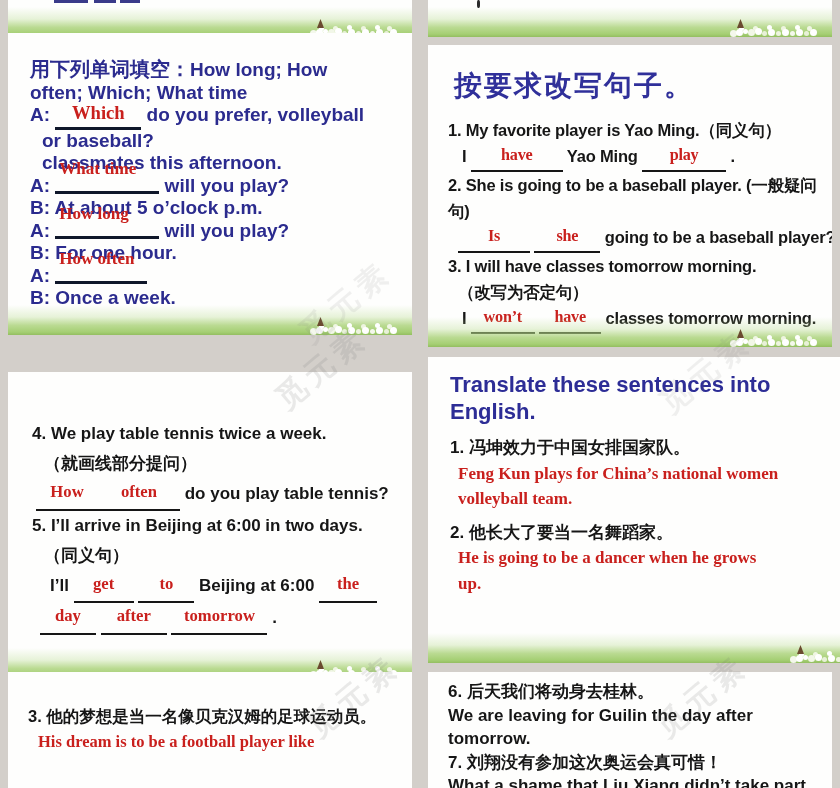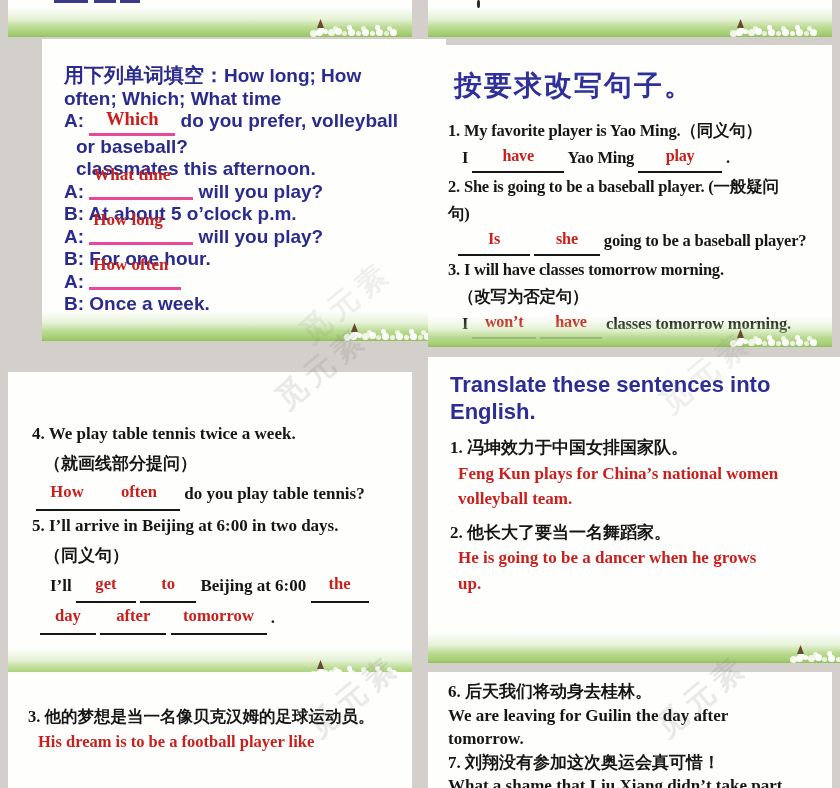--- a/index.html
+++ b/index.html
@@ -4,21 +4,21 @@
 <style>
   html,body{margin:0;padding:0;}
   body{
     width:840px;height:788px;position:relative;overflow:hidden;
     background:#d3cfca;
     font-family:"Liberation Sans",sans-serif;
   }
   .s{position:absolute;background:#fefefd;overflow:hidden;}
   #s0{left:8px;top:0;width:404px;height:37px;}
   #s1{left:428px;top:0;width:404px;height:37px;}
-  #s2{left:8px;top:39px;width:404px;height:302px;margin-left:34px;}
+  #s2{left:8px;top:33px;width:404px;height:302px;}
   #s3{left:428px;top:45px;width:404px;height:302px;}
   #s4{left:8px;top:372px;width:404px;height:306px;}
   #s5{left:428px;top:357px;width:464px;height:306px;}
   #s6{left:8px;top:672px;width:404px;height:116px;}
   #s7{left:428px;top:672px;width:404px;height:116px;}
 
   
   .grass{position:absolute;left:0;right:0;bottom:0;height:30px;
     background:linear-gradient(180deg,
       rgba(186,220,146,0) 0%,
@@ -40,38 +40,38 @@
   .dash{position:absolute;top:0;height:3px;background:#3a3a8a;}
   .d1{left:46px;width:34px;} .d2{left:86px;width:22px;} .d3{left:112px;width:20px;}
   .speck{position:absolute;top:0;left:49px;width:3px;height:8px;background:#2a2a2a;border-radius:40%;}
 
   
   .content{position:relative;}
   .line{white-space:pre;}
   .run{font-weight:bold;}
   .cb{color:#2b2b8e;font-family:"Liberation Sans",sans-serif;font-size:20px;}
   .eb{color:#2b2b8e;font-family:"Liberation Sans",sans-serif;}
-  .bk{color:#161616;font-family:Liberation Serif, serif;}
+  .bk{color:#161616;font-family:Liberation Sans, sans-serif;}
   .rd{color:#c9201d;font-family:"Liberation Serif",serif;}
 
   #s2 .content{padding:25px 10px 0 22px;font-size:19px;line-height:22.5px;}
   #s3 .content{padding:8px 6px 0 20px;font-size:16.5px;line-height:26px;letter-spacing:-0.2px;}
   #s4 .content{padding:47px 8px 0 24px;font-size:17px;line-height:30px;}
   #s5 .content{padding:6px 8px 0 22px;font-size:17px;line-height:25.5px;}
   #s6 .content{padding:32px 6px 0 20px;font-size:16.5px;line-height:25px;}
   #s7 .content{padding:8px 6px 0 20px;font-size:17px;line-height:23.5px;}
 
   .title-cn{color:#30309a;font-family:"Liberation Serif",serif;font-weight:bold;
     font-size:28px;letter-spacing:2px;padding:22px 0 4px 26px;}
   .title-en{color:#2d2d96;font-family:"Liberation Sans",sans-serif;font-weight:bold;
     font-size:22px;line-height:27px;padding:14px 30px 4px 22px;}
 
   
   .blank{display:inline-block;position:relative;text-align:center;vertical-align:baseline;}
-  .bl-blue{border-bottom:3px solid #ec4899;}
+  .bl-blue{border-bottom:3px solid #0f172a;}
   .bl-black{border-bottom:2px solid #161616;}
   .ans{color:#c9201d;font-family:"Liberation Serif",serif;font-weight:bold;
     font-size:0.98em;position:relative;top:-2px;}
   .blank.above{height:15px;vertical-align:-2px;}
   .blank.above .ans{position:absolute;left:4px;top:-18px;white-space:nowrap;font-size:17px;}
 
   
   .wm{position:absolute;color:#777777;opacity:0.15;font-size:30px;font-weight:bold;
     letter-spacing:6px;transform:rotate(-40deg);font-family:"Liberation Serif",serif;
     pointer-events:none;}

